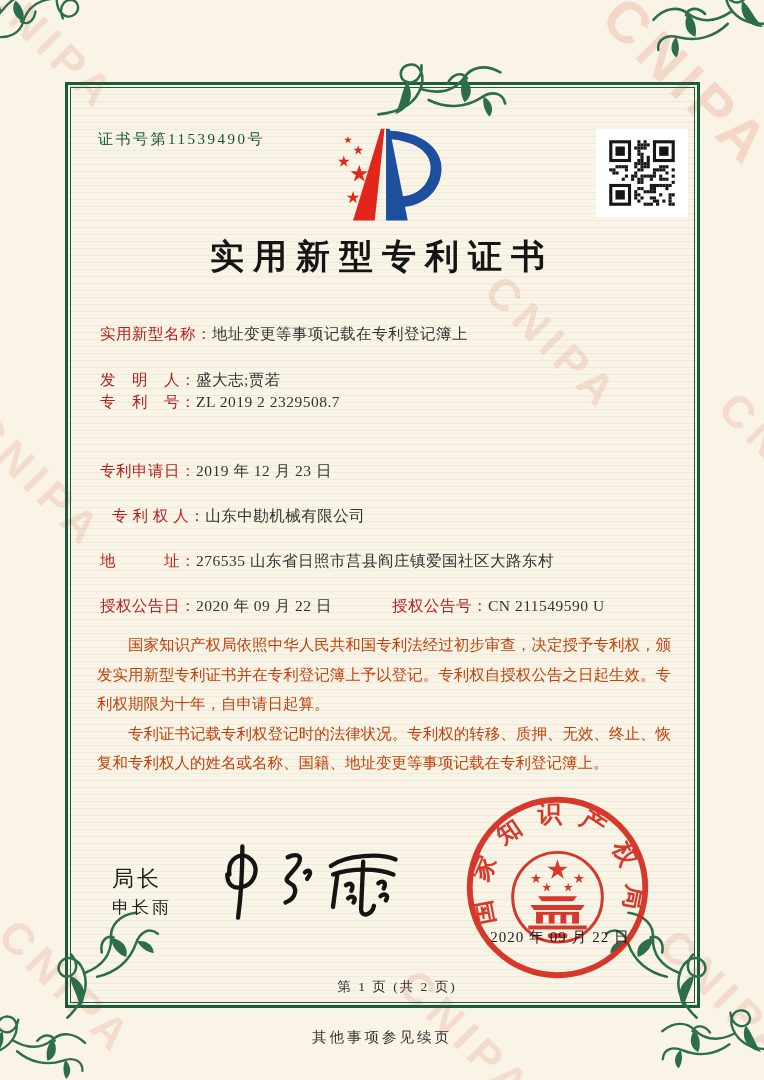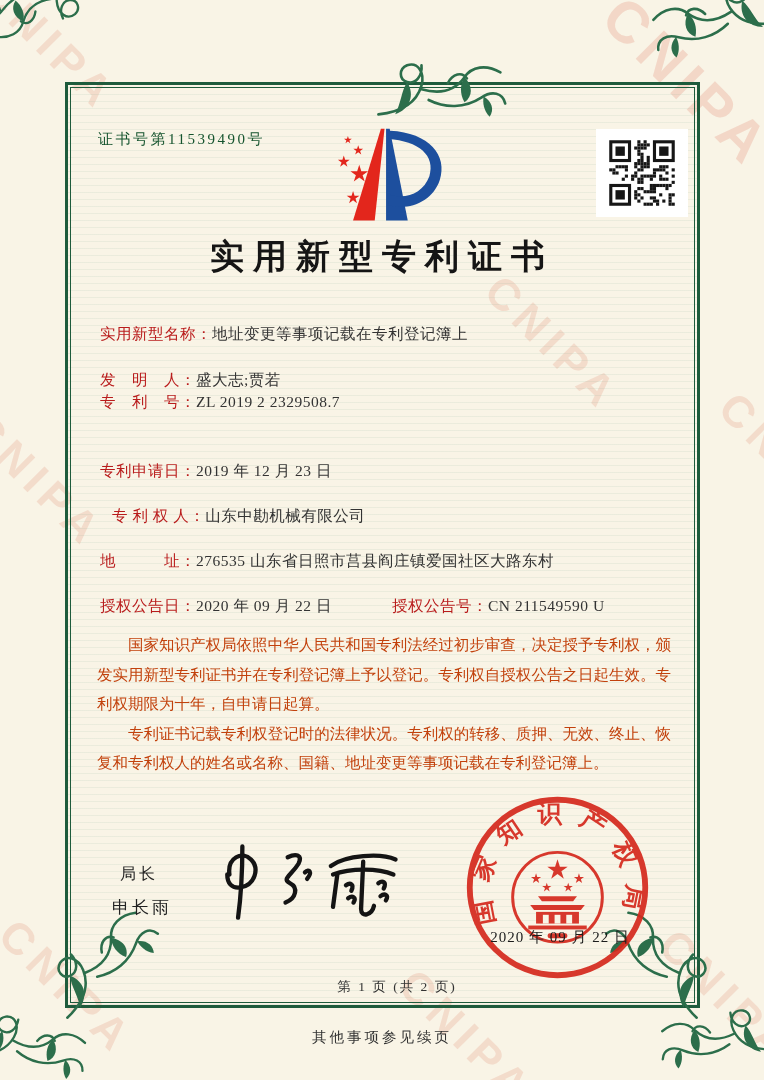--- a/index.html
+++ b/index.html
@@ -31,21 +31,21 @@
   .field-row{position:absolute;left:100px;width:580px;font-size:15.5px;color:#3a3a3a;
              letter-spacing:0.5px;z-index:4;white-space:nowrap;}
   .field-row .lbl{color:#b91c1c;}
   .field-row .val{color:#333;}
   .pair2{position:absolute;left:292px;top:0;}
 
   .body-text{position:absolute;left:97px;top:630px;width:574px;z-index:4;
              font-size:15.5px;line-height:29.5px;color:#c2410c;text-align:justify;}
   .body-text p{margin:0;text-indent:2em;}
 
-  .sig-title{position:absolute;left:120px;top:864px;font-size:16px;letter-spacing:3px;color:#222;
+  .sig-title{position:absolute;left:112px;top:864px;font-size:22px;letter-spacing:3px;color:#222;
              font-family:"Liberation Sans","DejaVu Sans",sans-serif;z-index:4;}
   .sig-name{position:absolute;left:112px;top:896px;font-size:17px;letter-spacing:3px;color:#222;
             font-family:Liberation Serif, serif;z-index:4;}
   .sig-script{position:absolute;left:210px;top:832px;z-index:4;}
 
   .seal{position:absolute;left:460px;top:790px;z-index:5;}
   .seal-date{position:absolute;left:470px;top:928px;width:180px;text-align:center;
              font-size:15px;letter-spacing:1px;color:#1c1c1c;z-index:6;}
 
   .page-num{position:absolute;left:15px;top:978px;width:764px;text-align:center;

